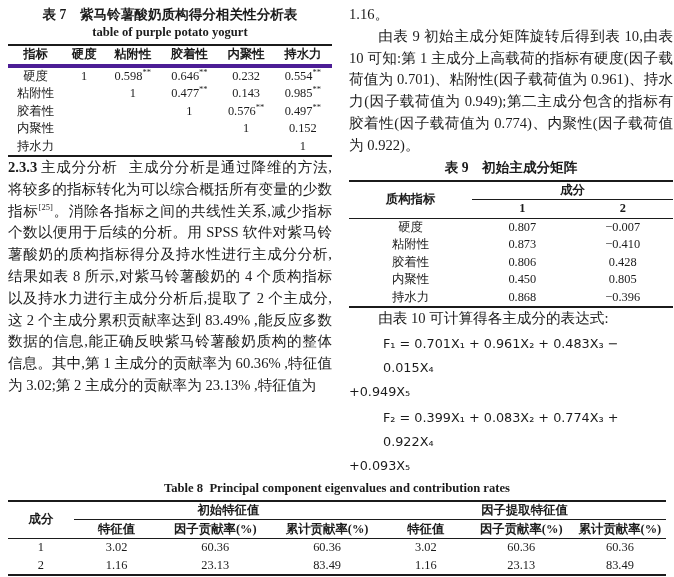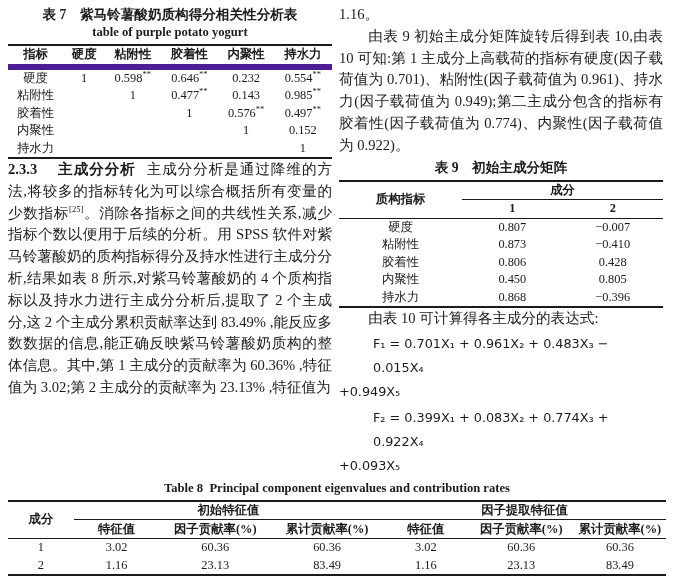--- a/index.html
+++ b/index.html
@@ -1,36 +1,36 @@
 <!DOCTYPE html>
 <html><head>
 <meta charset="utf-8">
 <style>
   html,body{margin:0;padding:0;background:#ffffff;}
   .page{width:674px;height:577px;box-sizing:border-box;padding:4px 8px 0 8px;
         font-family:"Liberation Serif","DejaVu Serif",serif;color:#1b1b1b;overflow:hidden;}
-  .cols{display:flex;gap:7px;}
+  .cols{display:flex;gap:17px;}
   .col{flex:0 0 324px;width:324px;}
   .cap{text-align:center;font-weight:bold;white-space:pre-wrap;}
   .cap.zh{font-size:13.6px;line-height:18px;margin-top:2px;}
   .cap.en{font-size:12.6px;line-height:17px;}
   .sci{width:100%;border-collapse:collapse;table-layout:fixed;
        border-top:2px solid #1b1b1b;border-bottom:2px solid #1b1b1b;margin-top:3px;}
   .sci th{font-weight:bold;}
   .sci td{font-weight:normal;}
   .sci th,.sci td{text-align:center;padding:0 2px;height:17.5px;font-size:12.4px;line-height:1.2;overflow:hidden;}
-  .t7 thead th{border-bottom:6px solid #4c1d95;margin-top:20px;}
+  .t7 thead th{border-bottom:4px solid #4c1d95;margin-top:20px;}
   .hb{border-bottom:1px solid #1b1b1b;}
   .group{border-bottom:1px solid #1b1b1b;}
   sup{font-size:8.5px;vertical-align:super;line-height:0;}
   .note{font-size:12.8px;line-height:17.5px;text-align:justify;margin:4px 0 10px 0;}
   .para{font-size:14.6px;line-height:21.8px;text-align:justify;margin:0;}
   .para.indent{text-indent:2em;}
   .secnum{font-weight:bold;}
-  .sectitle{font-weight:bold;margin:0 11px 0 20px;}
+  .sectitle{font-weight:normal;margin:0 11px 0 3px;}
   .formula{font-family:"DejaVu Sans","DejaVu Serif",sans-serif;font-size:12.8px;line-height:24px;margin:2px 0;}
   .fl.ind{padding-left:34px;}
   .t8cap{margin-top:6px;}
 </style>
 </head>
 <body>
 
 <div class="page">
 
   <div class="cols">

